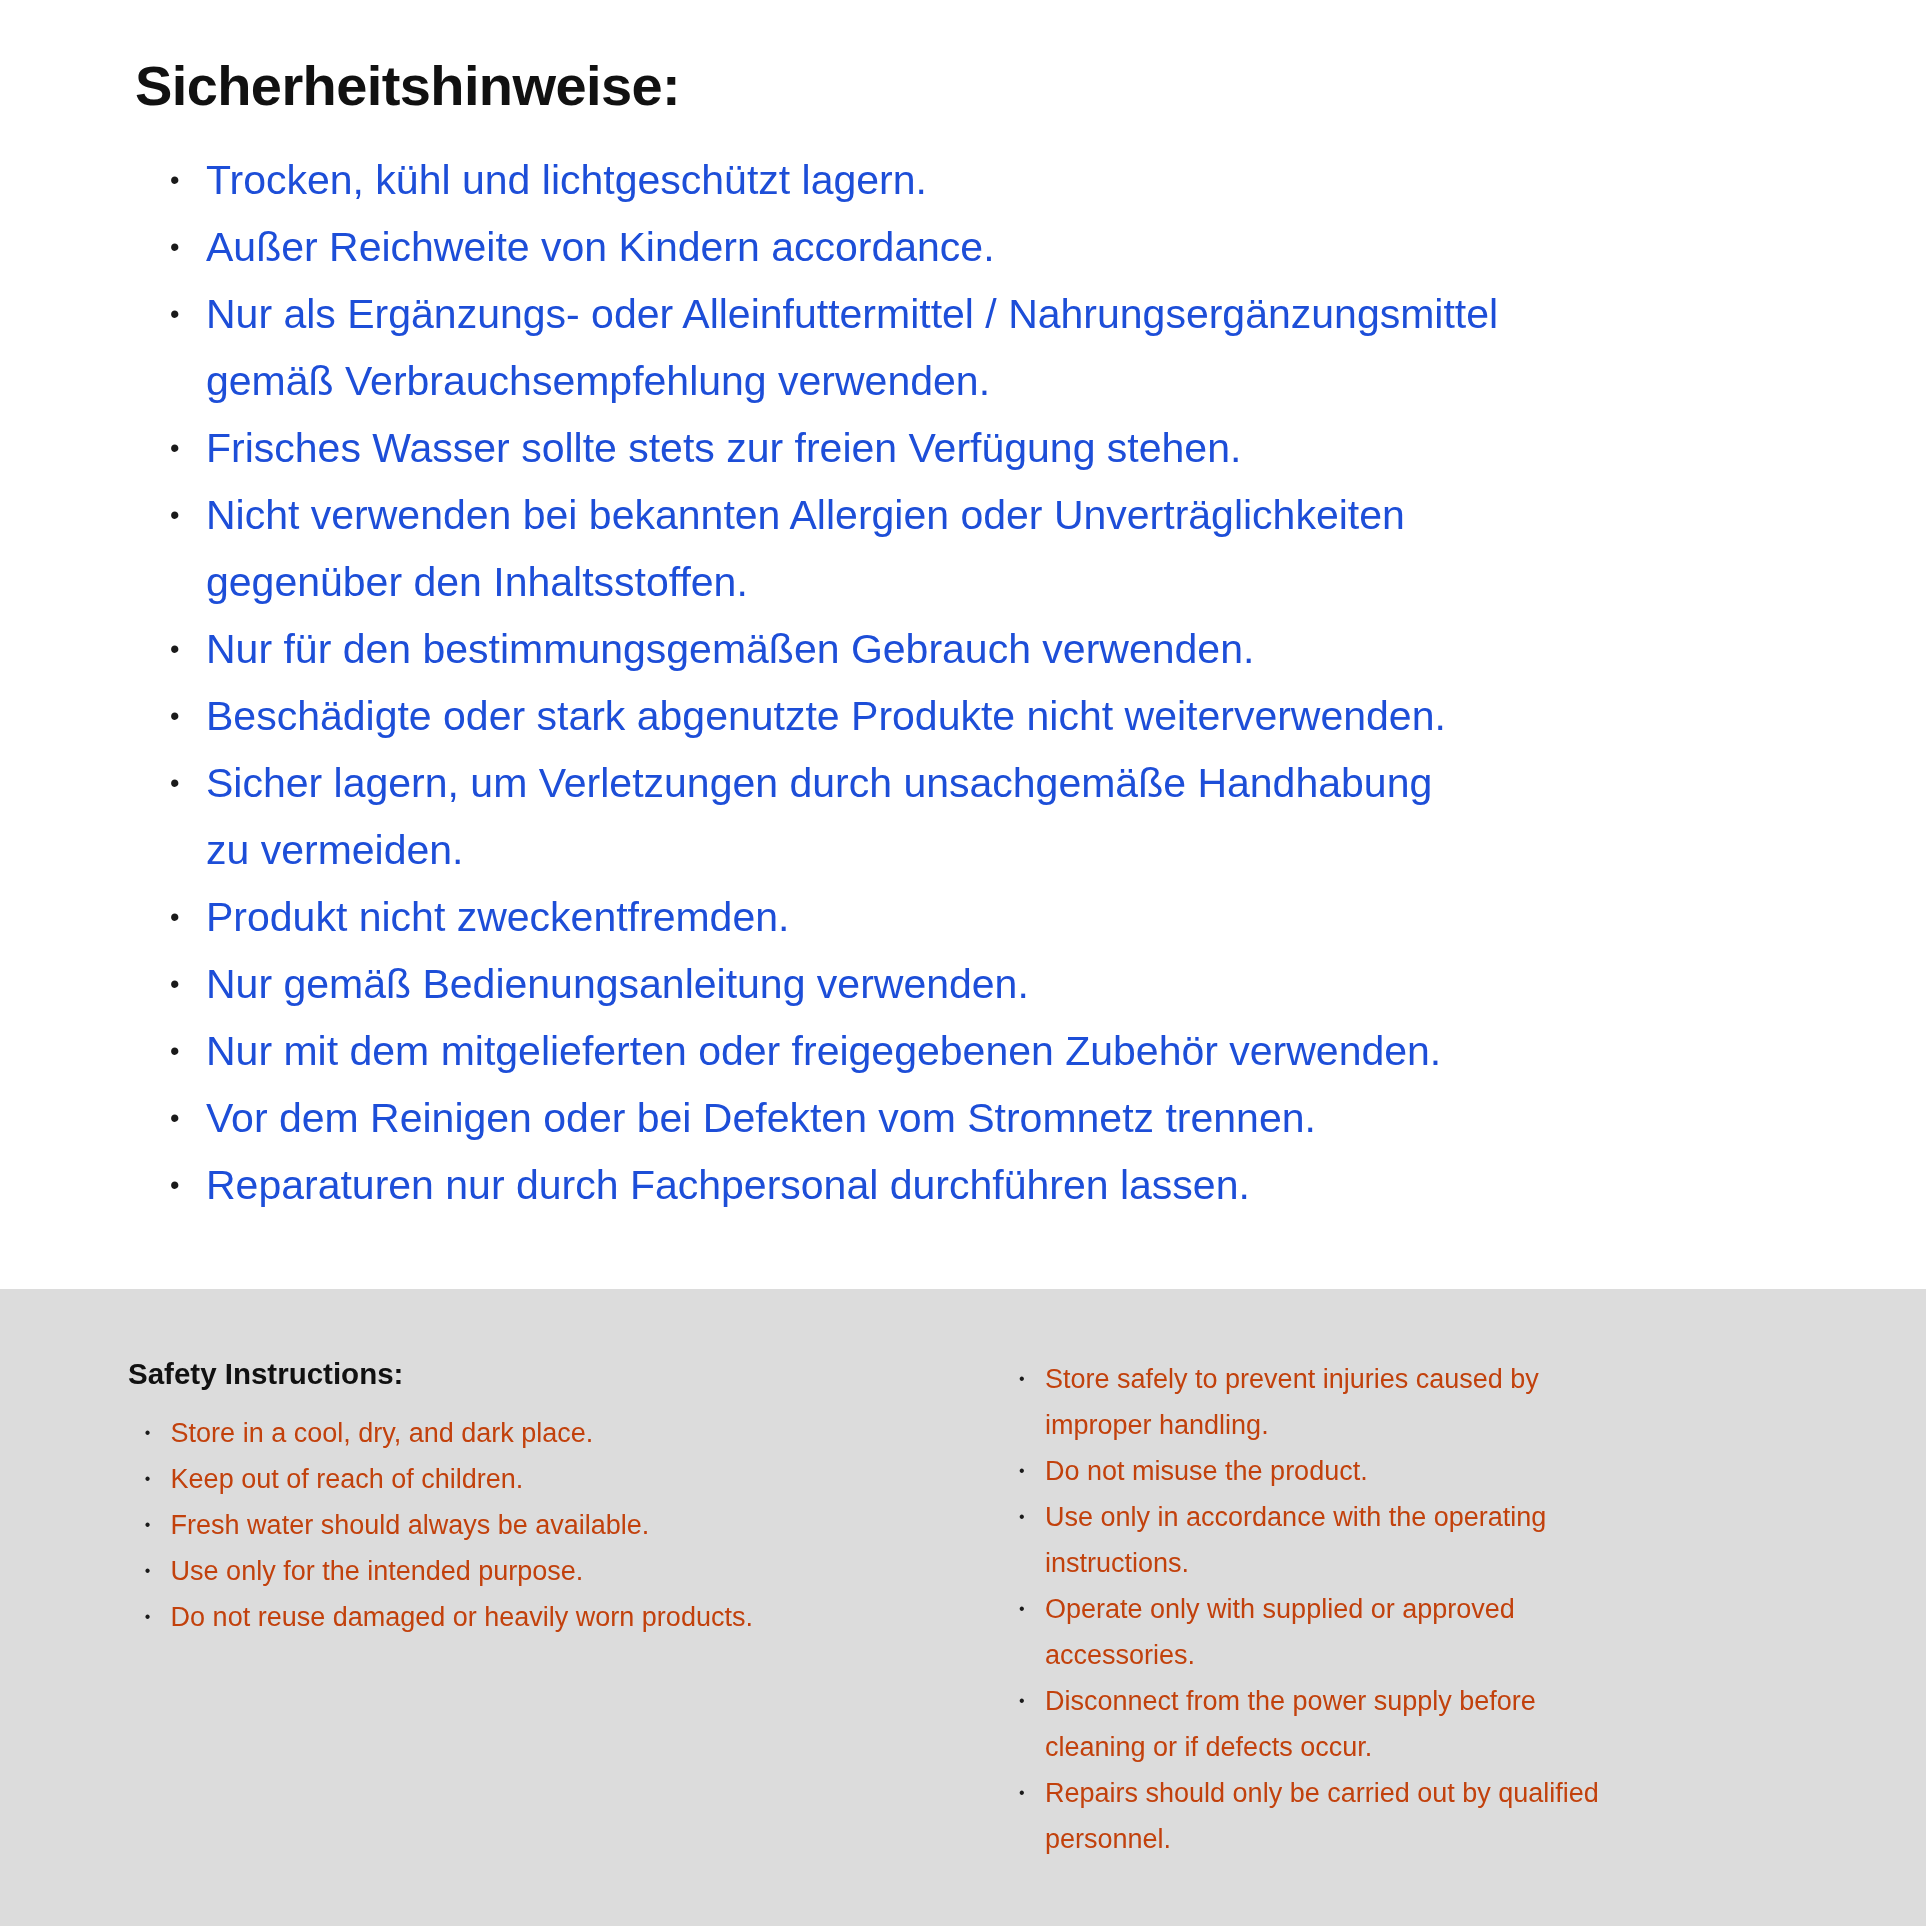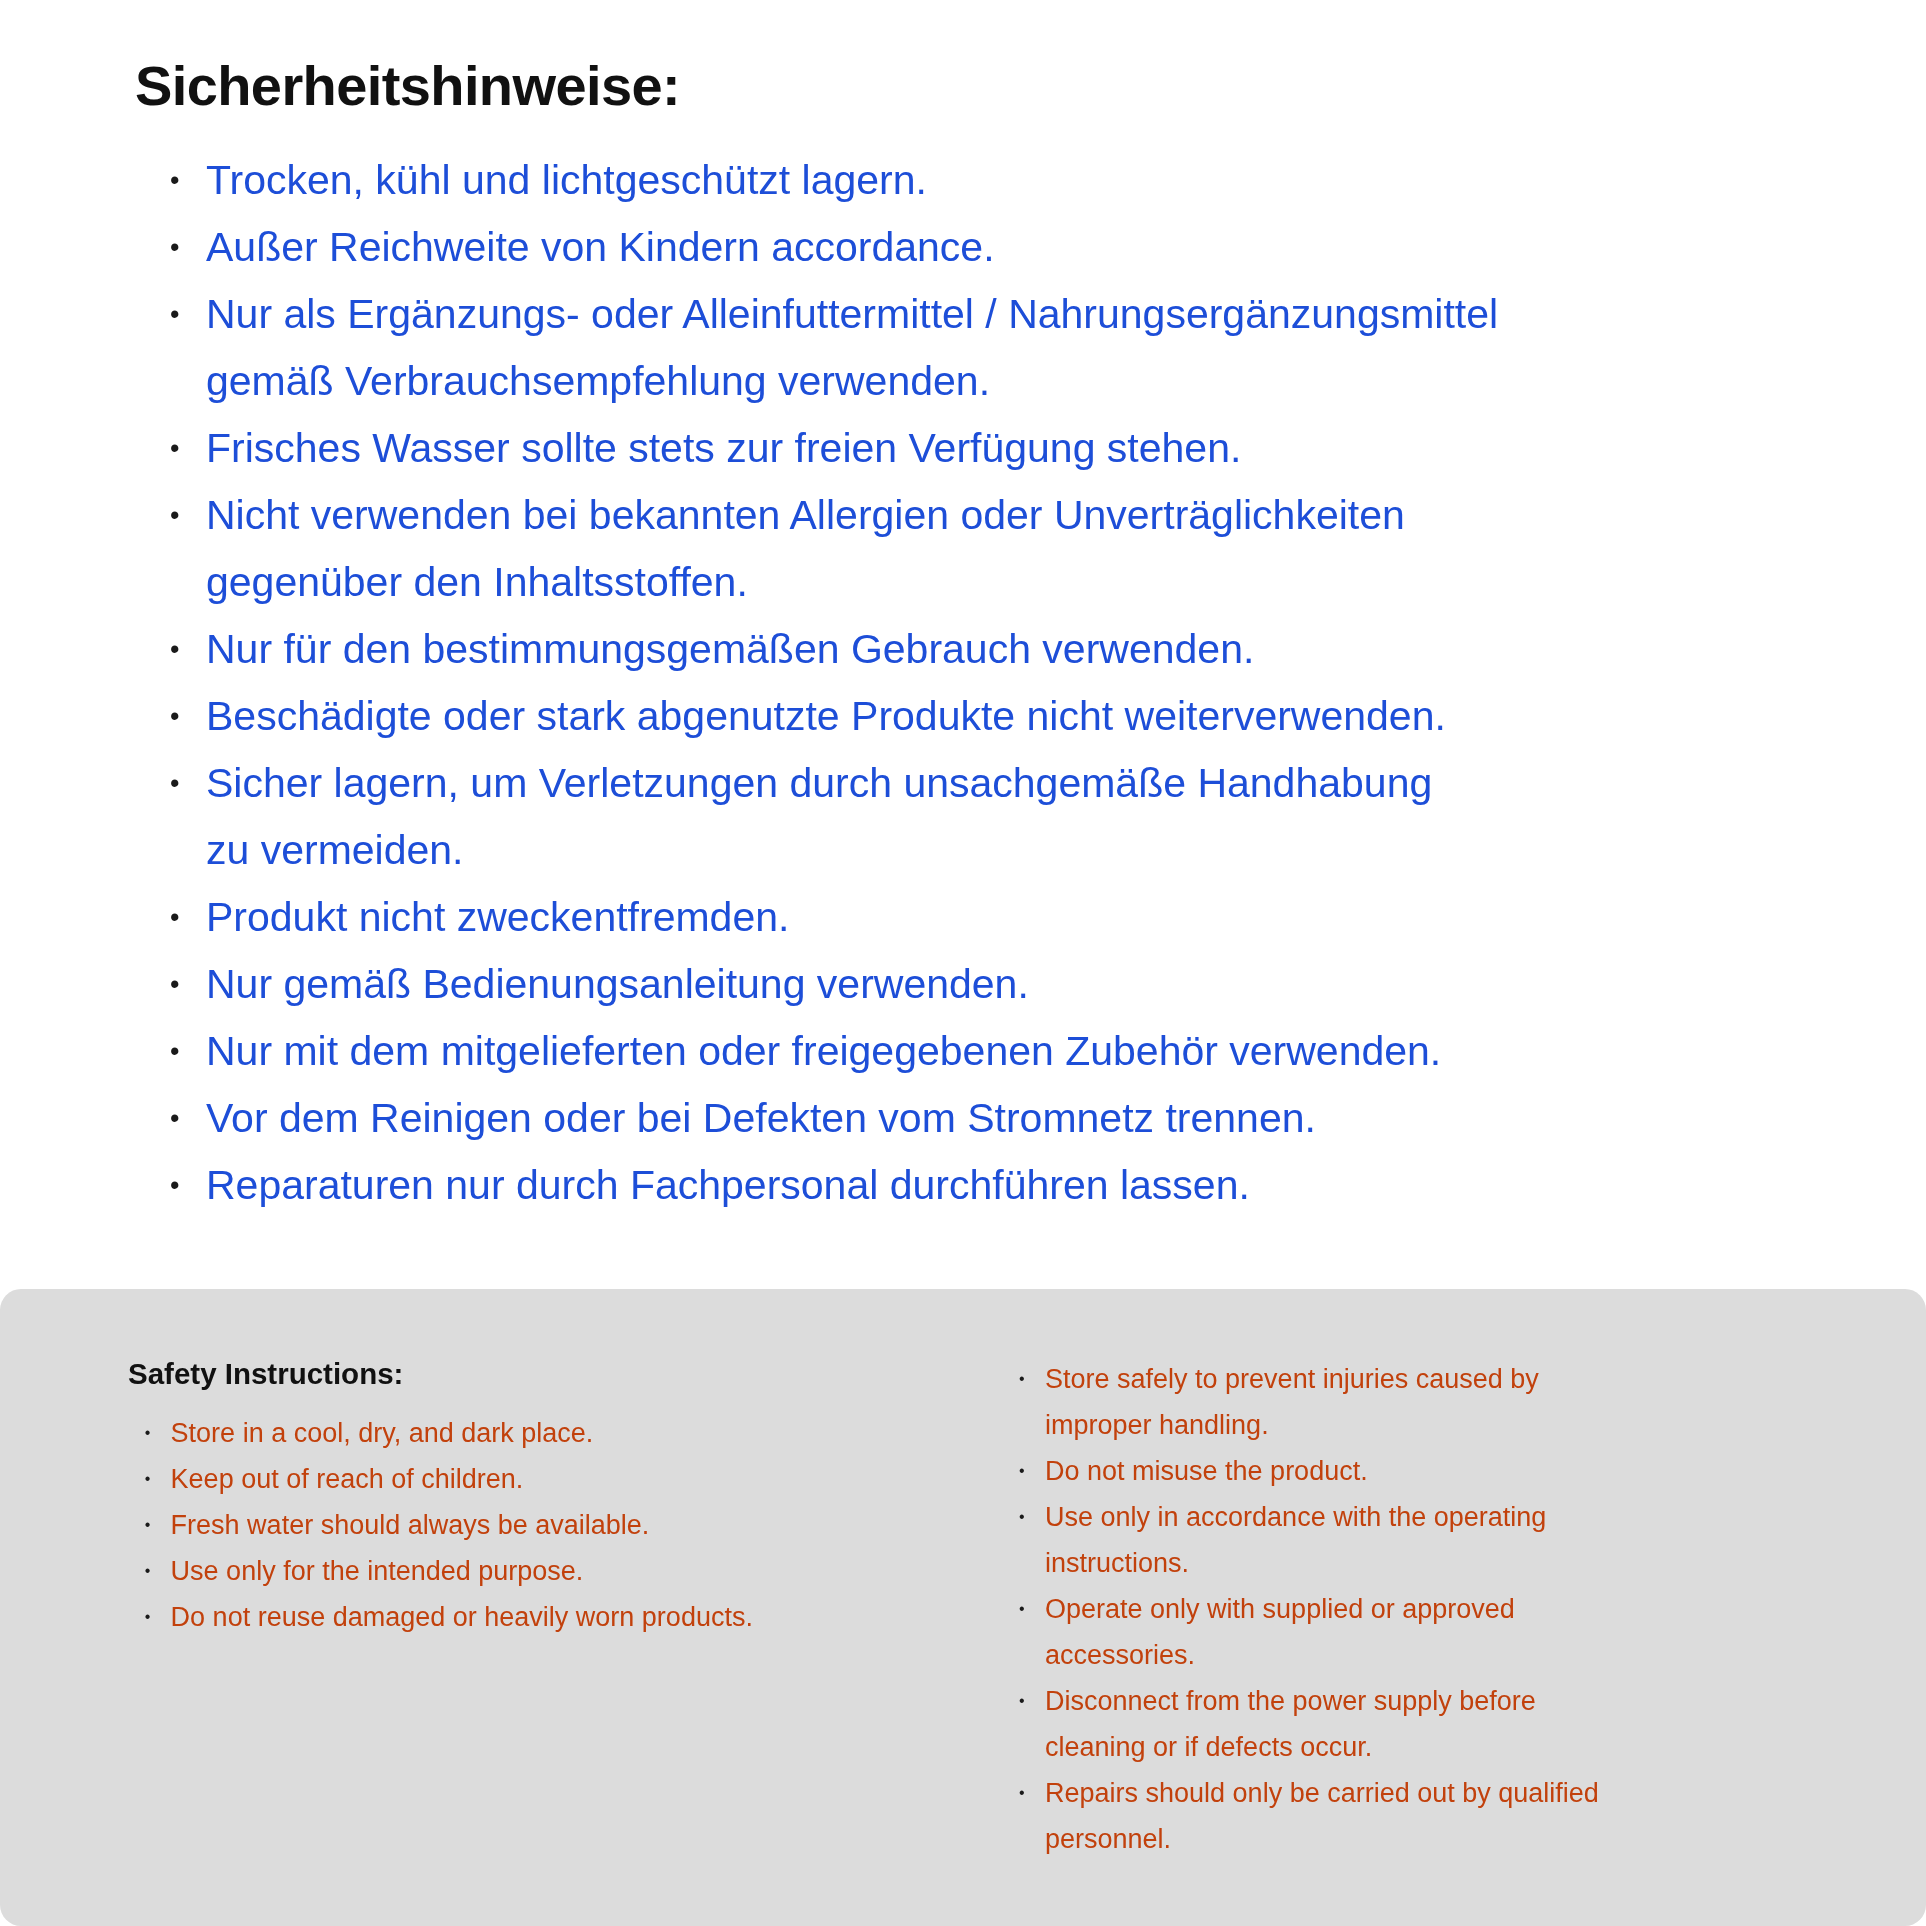--- a/index.html
+++ b/index.html
@@ -56,21 +56,20 @@
     color: #1a1a1a;
   }
 
   
   .en-panel {
     position: absolute;
     top: 1289px; left: 0;
     width: 1926px;
     height: 637px;
     background: #dcdcdc;
-    border-radius: 21px;
   }
   .en-col-left {
     position: absolute;
     left: 128px;
     top: 69px;
     width: 880px;
   }
   .en-col-right {
     position: absolute;
     left: 1014px;

